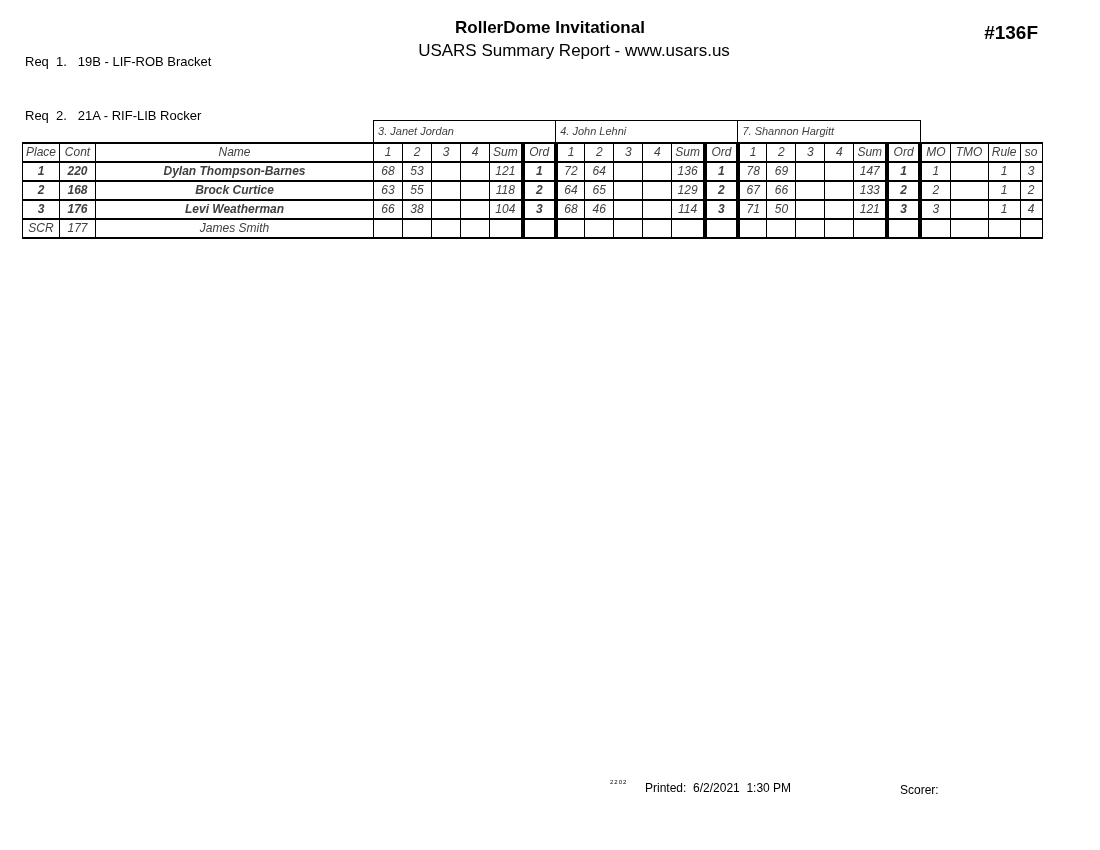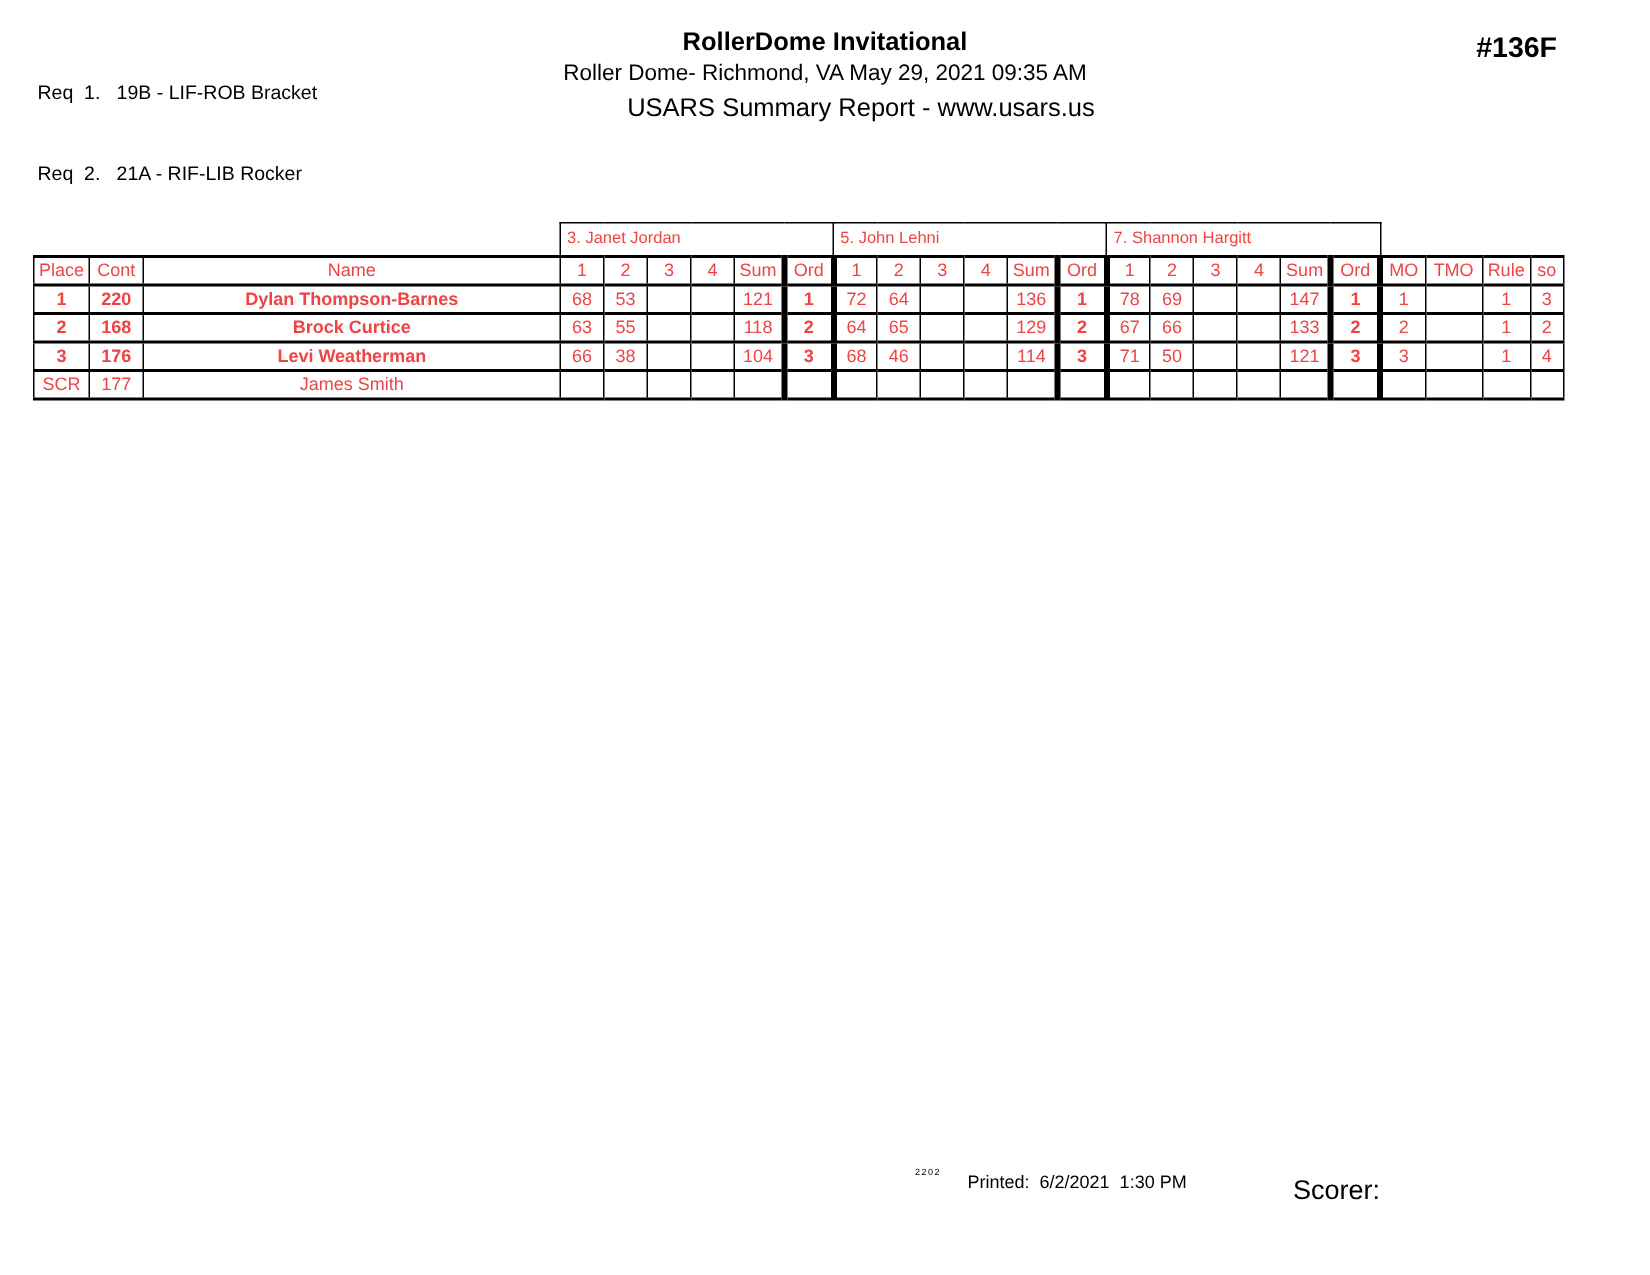--- a/index.html
+++ b/index.html
@@ -26,23 +26,23 @@
   .title-venue  { font-size: 15px; margin-top: 2px; }
   .title-event  { font-size: 20px; font-weight: bold; margin-top: 2px; }
   .title-report { font-size: 17px; margin-top: 2px; margin-left: 48px; }
   .event-number {
     position: absolute; right: 62px; top: 22px;
     font-size: 19px; font-weight: bold;
   }
 
   
   table.results {
-    position: absolute; left: 22px; top: 148px;
+    position: absolute; left: 22px; top: 120px;
     border-collapse: collapse; table-layout: fixed;
-    font-size: 12px; color: #ef4444;
+    font-size: 12px; color: #404040; font-style: italic;
   }
   table.results td {
     border: 1px solid #000;
     height: 19px;
     padding: 0 3px;
     white-space: nowrap; overflow: hidden;
     text-align: center;
     vertical-align: middle;
   }
   
@@ -64,35 +64,34 @@
   
   .footer-version {
     position: absolute; left: 610px; top: 779px;
     font-size: 6px; letter-spacing: 1px;
   }
   .footer-printed {
     position: absolute; left: 645px; top: 781px;
     font-size: 12px; white-space: pre;
   }
   .footer-scorer {
-    position: absolute; left: 862px; top: 783px;
-    font-size: 18px;
+    position: absolute; left: 900px; top: 783px;
+    font-size: 12px;
   }
 </style>
 </head>
 <body>
 
 <div class="req-block">
   <div>Req  1.   19B - LIF-ROB Bracket</div>
   <div>Req  2.   21A - RIF-LIB Rocker</div>
 </div>
 
 <div class="title-block">
   <div class="title-main">RollerDome Invitational</div>
-  <div class="title-venue">Roller Dome- Richmond, VA  May 29, 2021  09:35 AM</div>
   <div class="title-report">USARS Summary Report - www.usars.us</div>
 </div>
 
 <div class="event-number">#136F</div>
 
 <table class="results">
   <colgroup id="cols">
       <col style="width: 36px;">
       <col style="width: 36px;">
       <col style="width: 278px;">
@@ -116,21 +115,21 @@
       <col style="width: 33px;">
       <col style="width: 30px;">
       <col style="width: 38px;">
       <col style="width: 32px;">
       <col style="width: 22px;">
     </colgroup>
   <tbody id="tbody">
       <tr class="judge-band">
         <td colspan="3"></td>
         <td class="judge-box" colspan="6">3.  Janet Jordan</td>
-        <td class="judge-box" colspan="6">5.  John Lehni</td>
+        <td class="judge-box" colspan="6">4.  John Lehni</td>
         <td class="judge-box" colspan="6">7.  Shannon Hargitt</td>
         <td colspan="4"></td>
       </tr>
       <tr class="main">
         <td>Place</td>
         <td>Cont</td>
         <td class="name">Name</td>
         <td>1</td>
         <td>2</td>
         <td>3</td>

